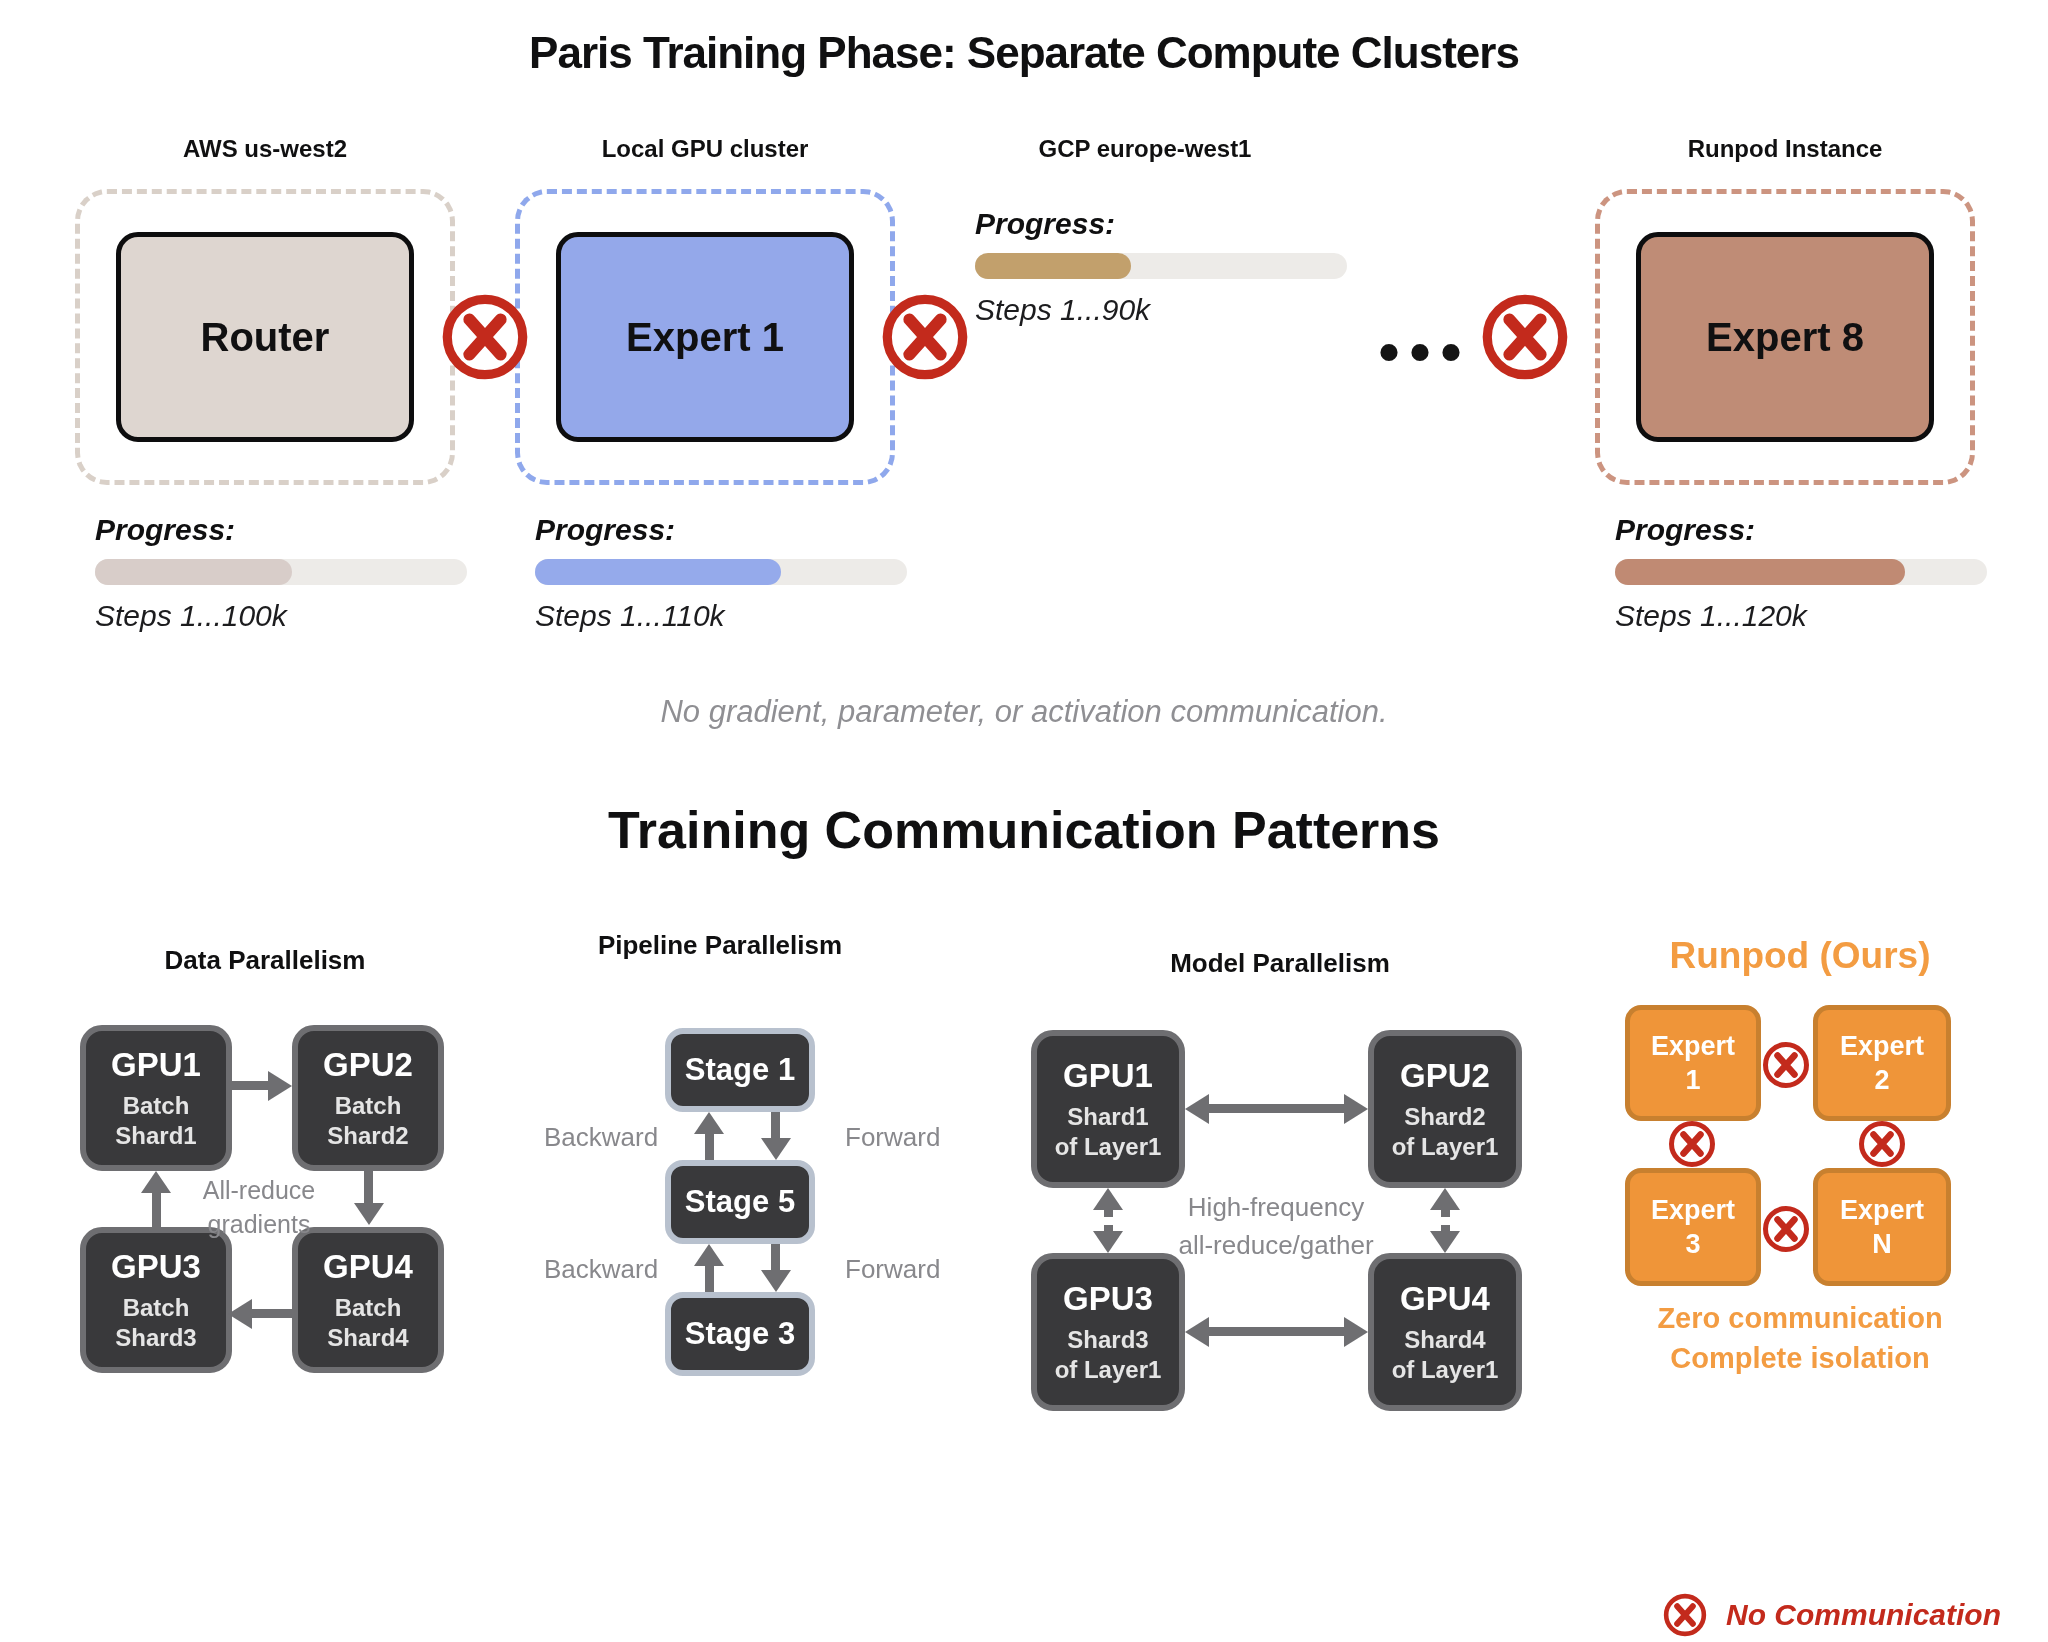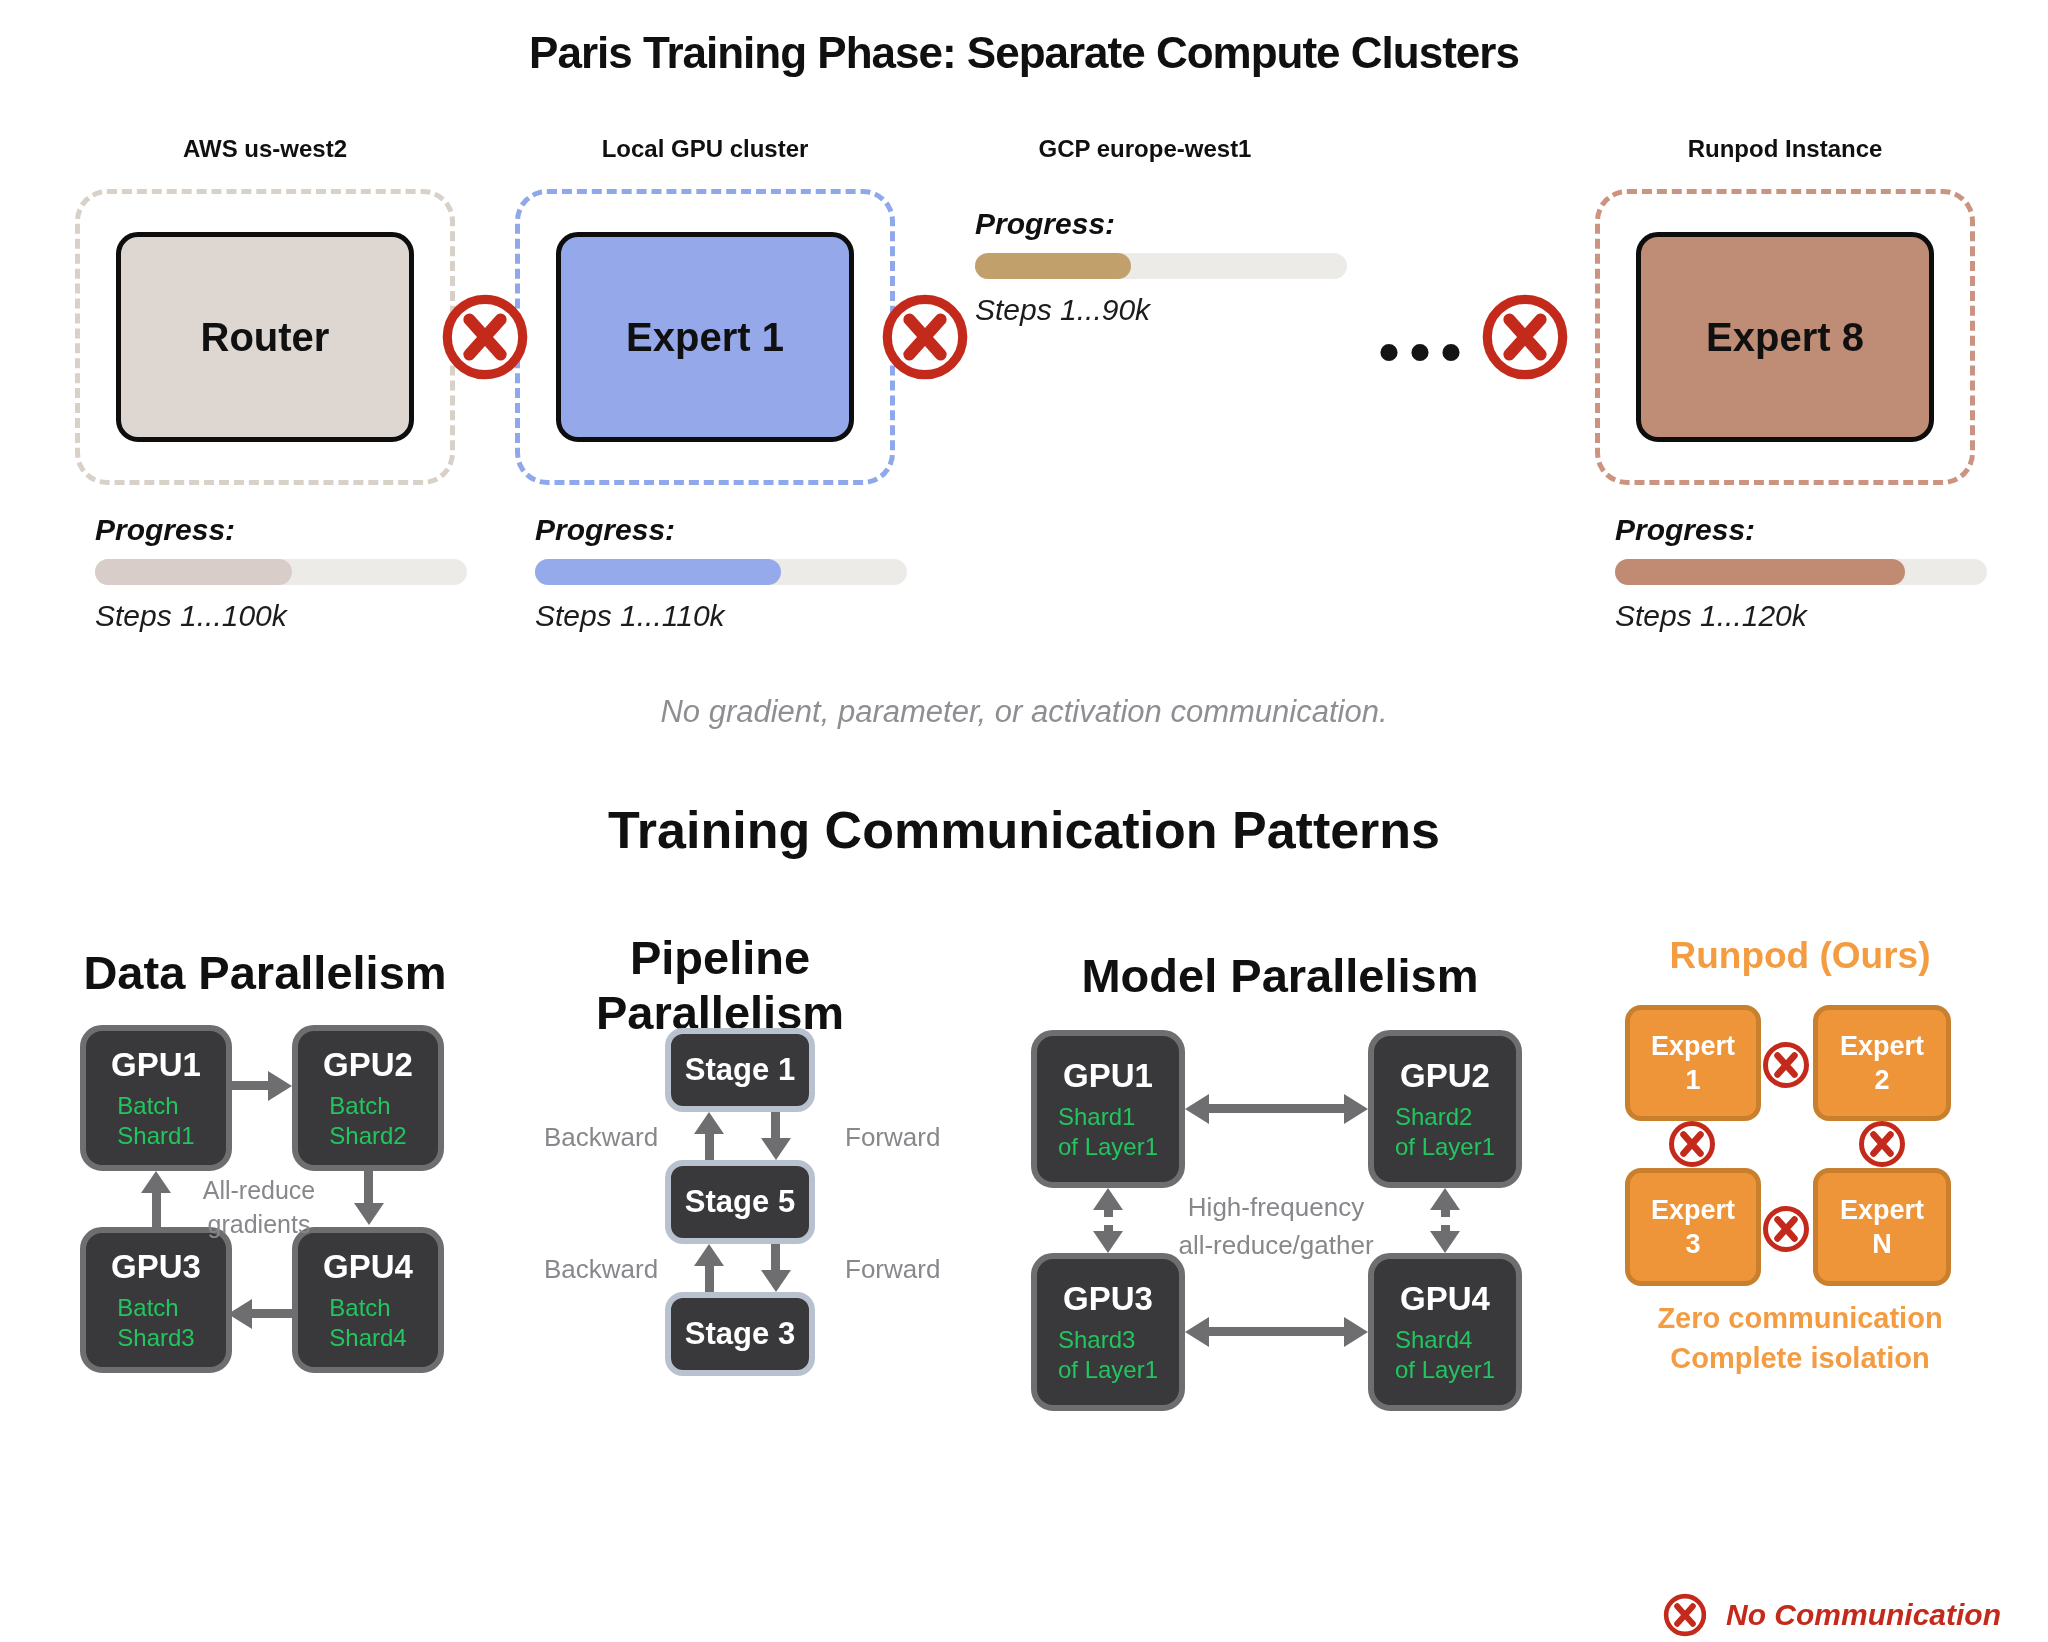--- a/index.html
+++ b/index.html
@@ -41,30 +41,30 @@
     position:absolute; top:688px; left:0; width:100%;
     text-align:center; font-size:31px; font-style:italic; color:#8f8f93; line-height:47px;
   }
   .section-title {
     position:absolute; top:800px; left:0; width:100%;
     text-align:center; font-size:52px; font-weight:bold;
   }
   
   .patterns { position:absolute; top:920px; left:0; width:2048px; height:722px; }
   .panel { position:absolute; top:0; }
-  .panel-title { position:absolute; left:0; width:100%; text-align:center; font-size:47px; font-weight:bold; }
+  .panel-title { position:absolute; left:0; width:100%; text-align:center; font-size:26px; font-weight:bold; }
   .panel-title.orange { color:var(--orangetext,#f39c42); font-size:37px; }
 
   .gbox {
     position:absolute; box-sizing:border-box;
     background:var(--darkbox,#39393b); border:6px solid var(--boxborder,#6e6e71); border-radius:22px;
     color:#ffffff; display:flex; flex-direction:column; align-items:center; justify-content:center; gap:7px;
   }
   .gname { font-size:33px; font-weight:bold; }
-  .gsub  { font-size:24px; line-height:30px; text-align:left; color:#22c55e; }
+  .gsub  { font-size:24px; line-height:30px; text-align:center; color:#e5e5e5;font-weight:bold; }
   .midlabel { position:absolute; text-align:center; font-size:25px; color:var(--graylabel,#88888c); line-height:34px; }
 
   .shaft-h { position:absolute; height:9px; background:var(--arrow,#6e6e71); }
   .shaft-v { position:absolute; width:9px;  background:var(--arrow,#6e6e71); }
   .head { position:absolute; width:0; height:0; }
   .head.r { border-top:15px solid transparent; border-bottom:15px solid transparent; border-left:24px solid var(--arrow,#6e6e71); }
   .head.l { border-top:15px solid transparent; border-bottom:15px solid transparent; border-right:24px solid var(--arrow,#6e6e71); }
   .head.u { border-left:15px solid transparent; border-right:15px solid transparent; border-bottom:22px solid var(--arrow,#6e6e71); }
   .head.d { border-left:15px solid transparent; border-right:15px solid transparent; border-top:22px solid var(--arrow,#6e6e71); }
   .vdash { position:absolute; background:#ffffff; width:40px; height:8px; }

